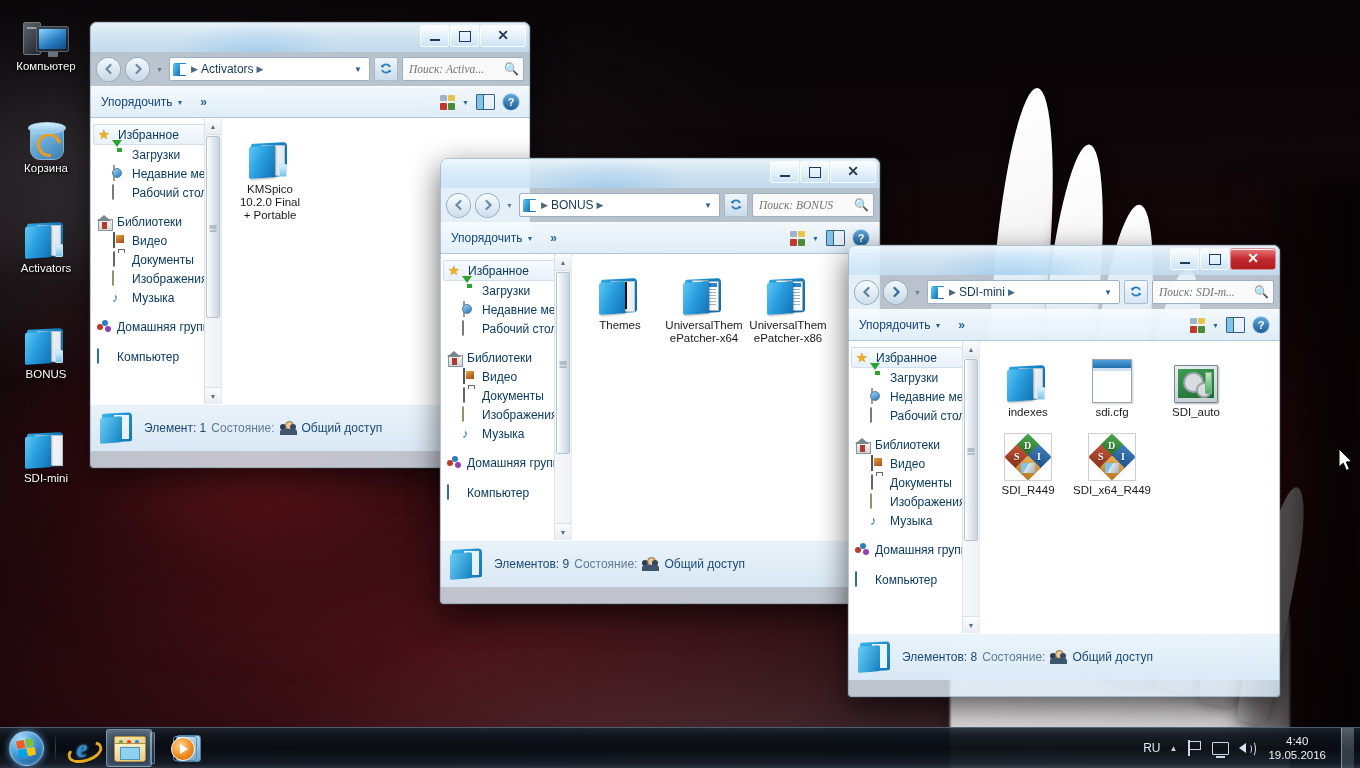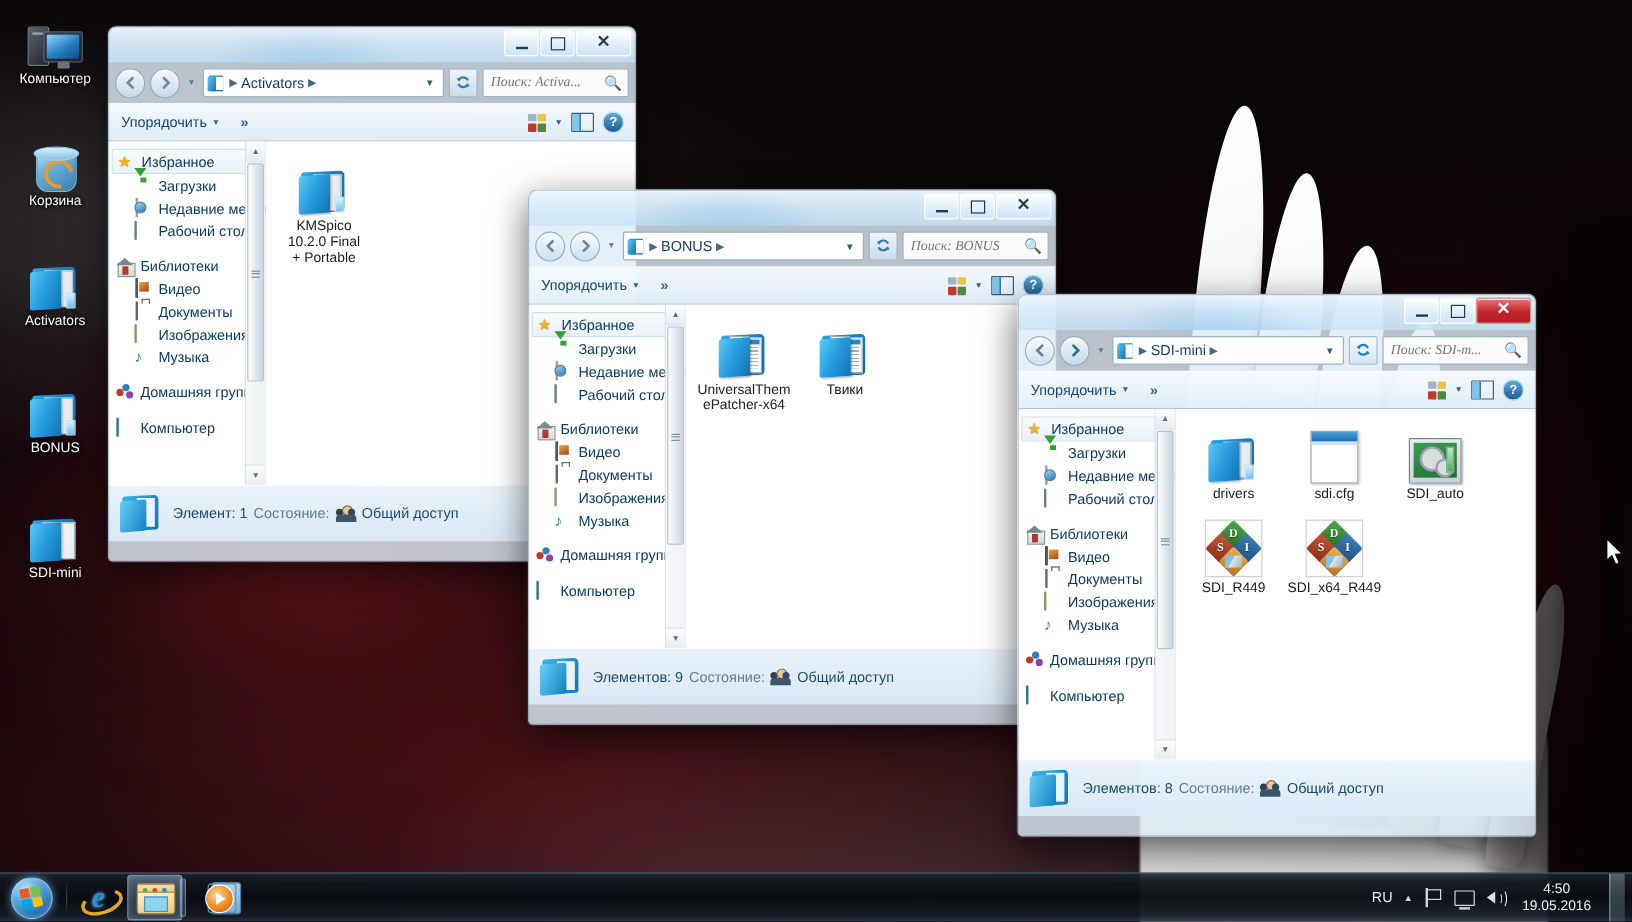--- a/index.html
+++ b/index.html
@@ -758,47 +758,58 @@
               <i></i>
             </span>
         </div>
         <div class="vs-arrow bot">▼</div>
       </div>
     </div>
     <div class="content">
       <div class="items">
         <div class="item">
           <div class="igfx">
-            <div class="ico-folder fd-docs">
+            <div class="ico-folder fd-dark">
               <div class="fd-back"></div>
-              <div class="fd-doc1">
-                  <span class="fd-lines"></span>
-                </div>
-              <div class="fd-doc2">
-                  <span class="fd-lines"></span>
-                </div>
+                <div class="fd-pages"></div>
+                <div class="fd-img"></div>
               <div class="fd-front"></div>
             </div>
           </div>
-          <div class="ilbl">UniversalThemePatcher-x64</div>
+          <div class="ilbl">Themes</div>
         </div>
         <div class="item">
           <div class="igfx">
             <div class="ico-folder fd-docs">
               <div class="fd-back"></div>
               <div class="fd-doc1">
                   <span class="fd-lines"></span>
                 </div>
               <div class="fd-doc2">
                   <span class="fd-lines"></span>
                 </div>
               <div class="fd-front"></div>
             </div>
           </div>
-          <div class="ilbl">Твики</div>
+          <div class="ilbl">UniversalThemePatcher-x64</div>
+        </div>
+        <div class="item">
+          <div class="igfx">
+            <div class="ico-folder fd-docs">
+              <div class="fd-back"></div>
+              <div class="fd-doc1">
+                  <span class="fd-lines"></span>
+                </div>
+              <div class="fd-doc2">
+                  <span class="fd-lines"></span>
+                </div>
+              <div class="fd-front"></div>
+            </div>
+          </div>
+          <div class="ilbl">UniversalThemePatcher-x86</div>
         </div>
       </div>
     </div>
   </div>
 
   <div class="statusbar">
     <div class="sb-ico">
       <div class="sb-f-b"></div>
         <div class="sb-f-w"></div>
         <div class="sb-f-f"></div>
@@ -967,21 +978,21 @@
         <div class="item">
           <div class="igfx">
             <div class="ico-folder">
               <div class="fd-back"></div>
                 <div class="fd-pages"></div>
                 <div class="fd-img"></div>
               <div class="fd-front"></div>
                 <div class="fd-badge"></div>
             </div>
           </div>
-          <div class="ilbl">drivers</div>
+          <div class="ilbl">indexes</div>
         </div>
         <div class="item">
           <div class="igfx">
             <div class="cfgico"></div>
           </div>
           <div class="ilbl">sdi.cfg</div>
         </div>
         <div class="item">
           <div class="igfx">
             <div class="sdiauto">
@@ -1110,18 +1121,18 @@
       </span>
     <span class="tray-ico">
         <i class="netico"></i>
       </span>
     <span class="tray-ico">
       <i class="volico"></i>
         <i class="volwave vw1"></i>
         <i class="volwave vw2"></i>
     </span>
     <div class="clock">
-      <div>4:50</div>
+      <div>4:40</div>
       <div>19.05.2016</div>
     </div>
     <div class="showdesk"></div>
   </div>
 </div>
 
 </body></html>

